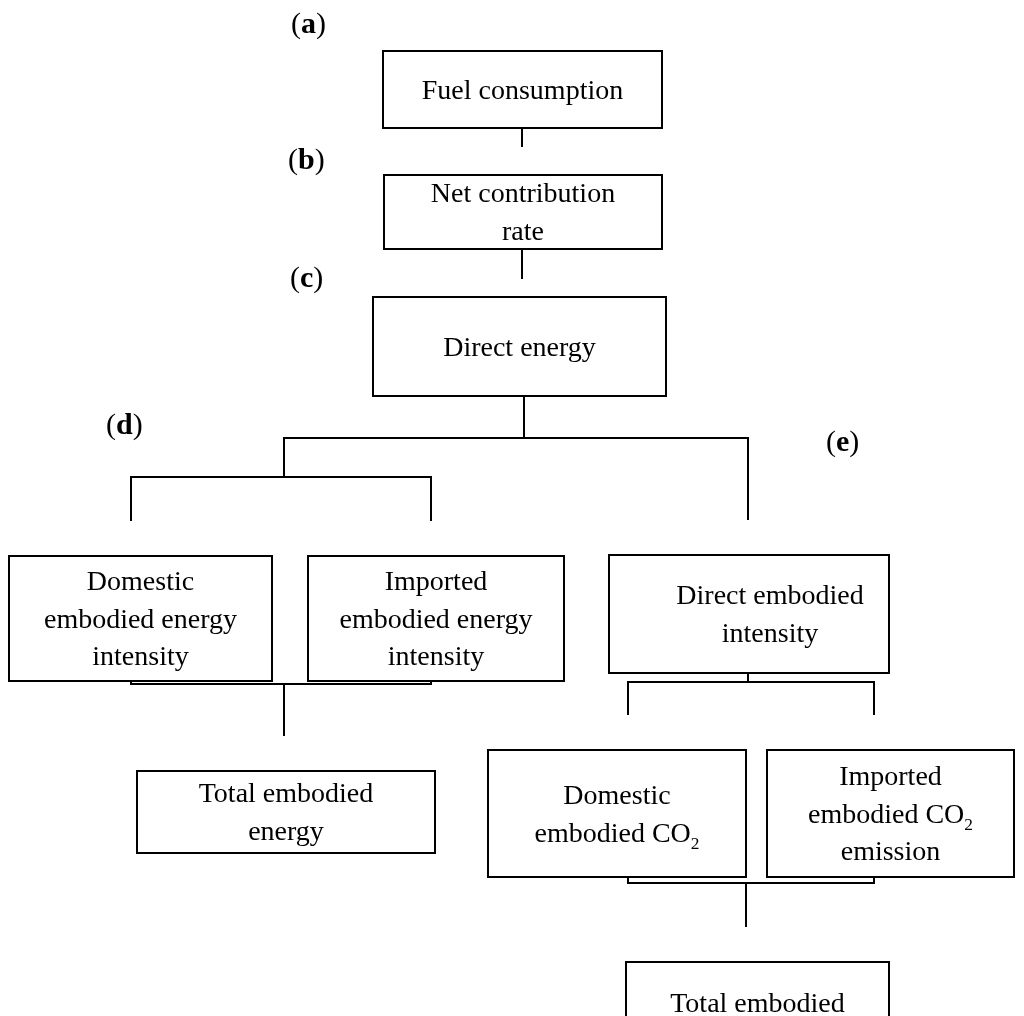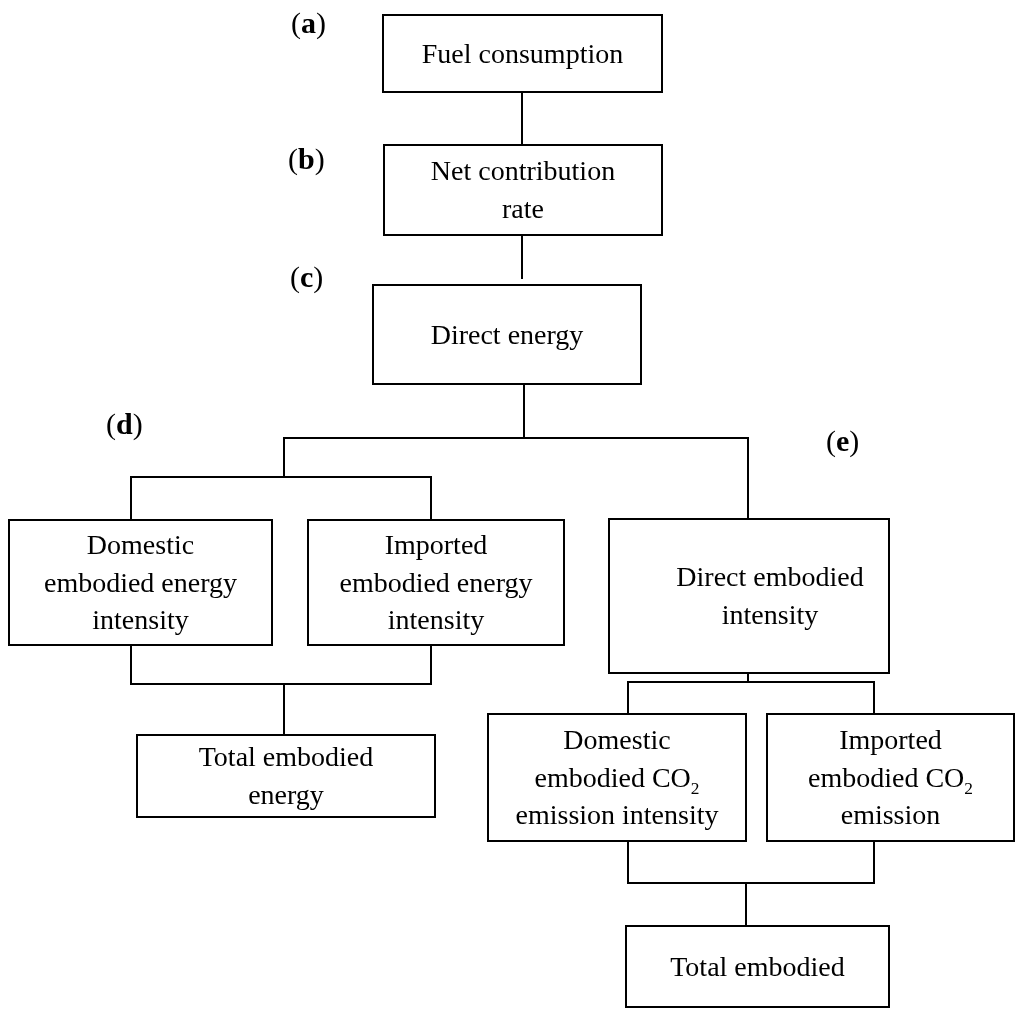--- a/index.html
+++ b/index.html
@@ -46,30 +46,31 @@
     box-sizing: border-box;
     border: 2px solid #000000;
     background: #ffffff;
     display: flex;
     flex-direction: column;
     align-items: center;
     justify-content: center;
     text-align: center;
     font-size: 28px;
     line-height: 1.35;
+    margin-top: 36px;
   }
   .box sub { font-size: 0.62em; line-height: 0; }
 
   #box-fuel          { left: 382px; top: 14px;  width: 281px; height: 79px; }
-  #box-net           { left: 383px; top: 144px; width: 280px; height: 92px; align-items: center; }
-  #box-direct-energy { left: 372px; top: 284px; width: 270px; height: 101px; }
+  #box-net           { left: 383px; top: 138px; width: 280px; height: 76px; align-items: center; }
+  #box-direct-energy { left: 372px; top: 260px; width: 295px; height: 101px; }
   #box-dom-energy    { left: 8px;   top: 519px; width: 265px; height: 127px; }
   #box-imp-energy    { left: 307px; top: 519px; width: 258px; height: 127px; }
   #box-total-energy  { left: 136px; top: 734px; width: 300px; height: 84px; }
-  #box-direct-co2    { left: 608px; top: 518px; width: 282px; height: 156px; padding-left: 42px; }
+  #box-direct-co2    { left: 608px; top: 518px; width: 282px; height: 120px; padding-left: 42px; }
   #box-dom-co2       { left: 487px; top: 713px; width: 260px; height: 129px; }
   #box-imp-co2       { left: 766px; top: 713px; width: 249px; height: 129px; }
   #box-total-co2     { left: 625px; top: 925px; width: 265px; height: 83px; }
 
   
   .step-label {
     position: absolute;
     font-size: 30px;
     line-height: 1;
     white-space: nowrap;
@@ -140,21 +141,20 @@
       <div class="box-line">Total embodied</div>
       <div class="box-line">energy</div>
     </div>
   <div class="box" id="box-direct-co2">
       <div class="box-line">Direct embodied</div>
       <div class="box-line">intensity</div>
     </div>
   <div class="box" id="box-dom-co2">
       <div class="box-line">Domestic</div>
       <div class="box-line">embodied CO<sub>2</sub></div>
-      <div class="box-line">emission intensity</div>
     </div>
   <div class="box" id="box-imp-co2">
       <div class="box-line">Imported</div>
       <div class="box-line">embodied CO<sub>2</sub></div>
       <div class="box-line">emission</div>
     </div>
   <div class="box" id="box-total-co2">
       <div class="box-line">Total embodied</div>
     </div>
 

